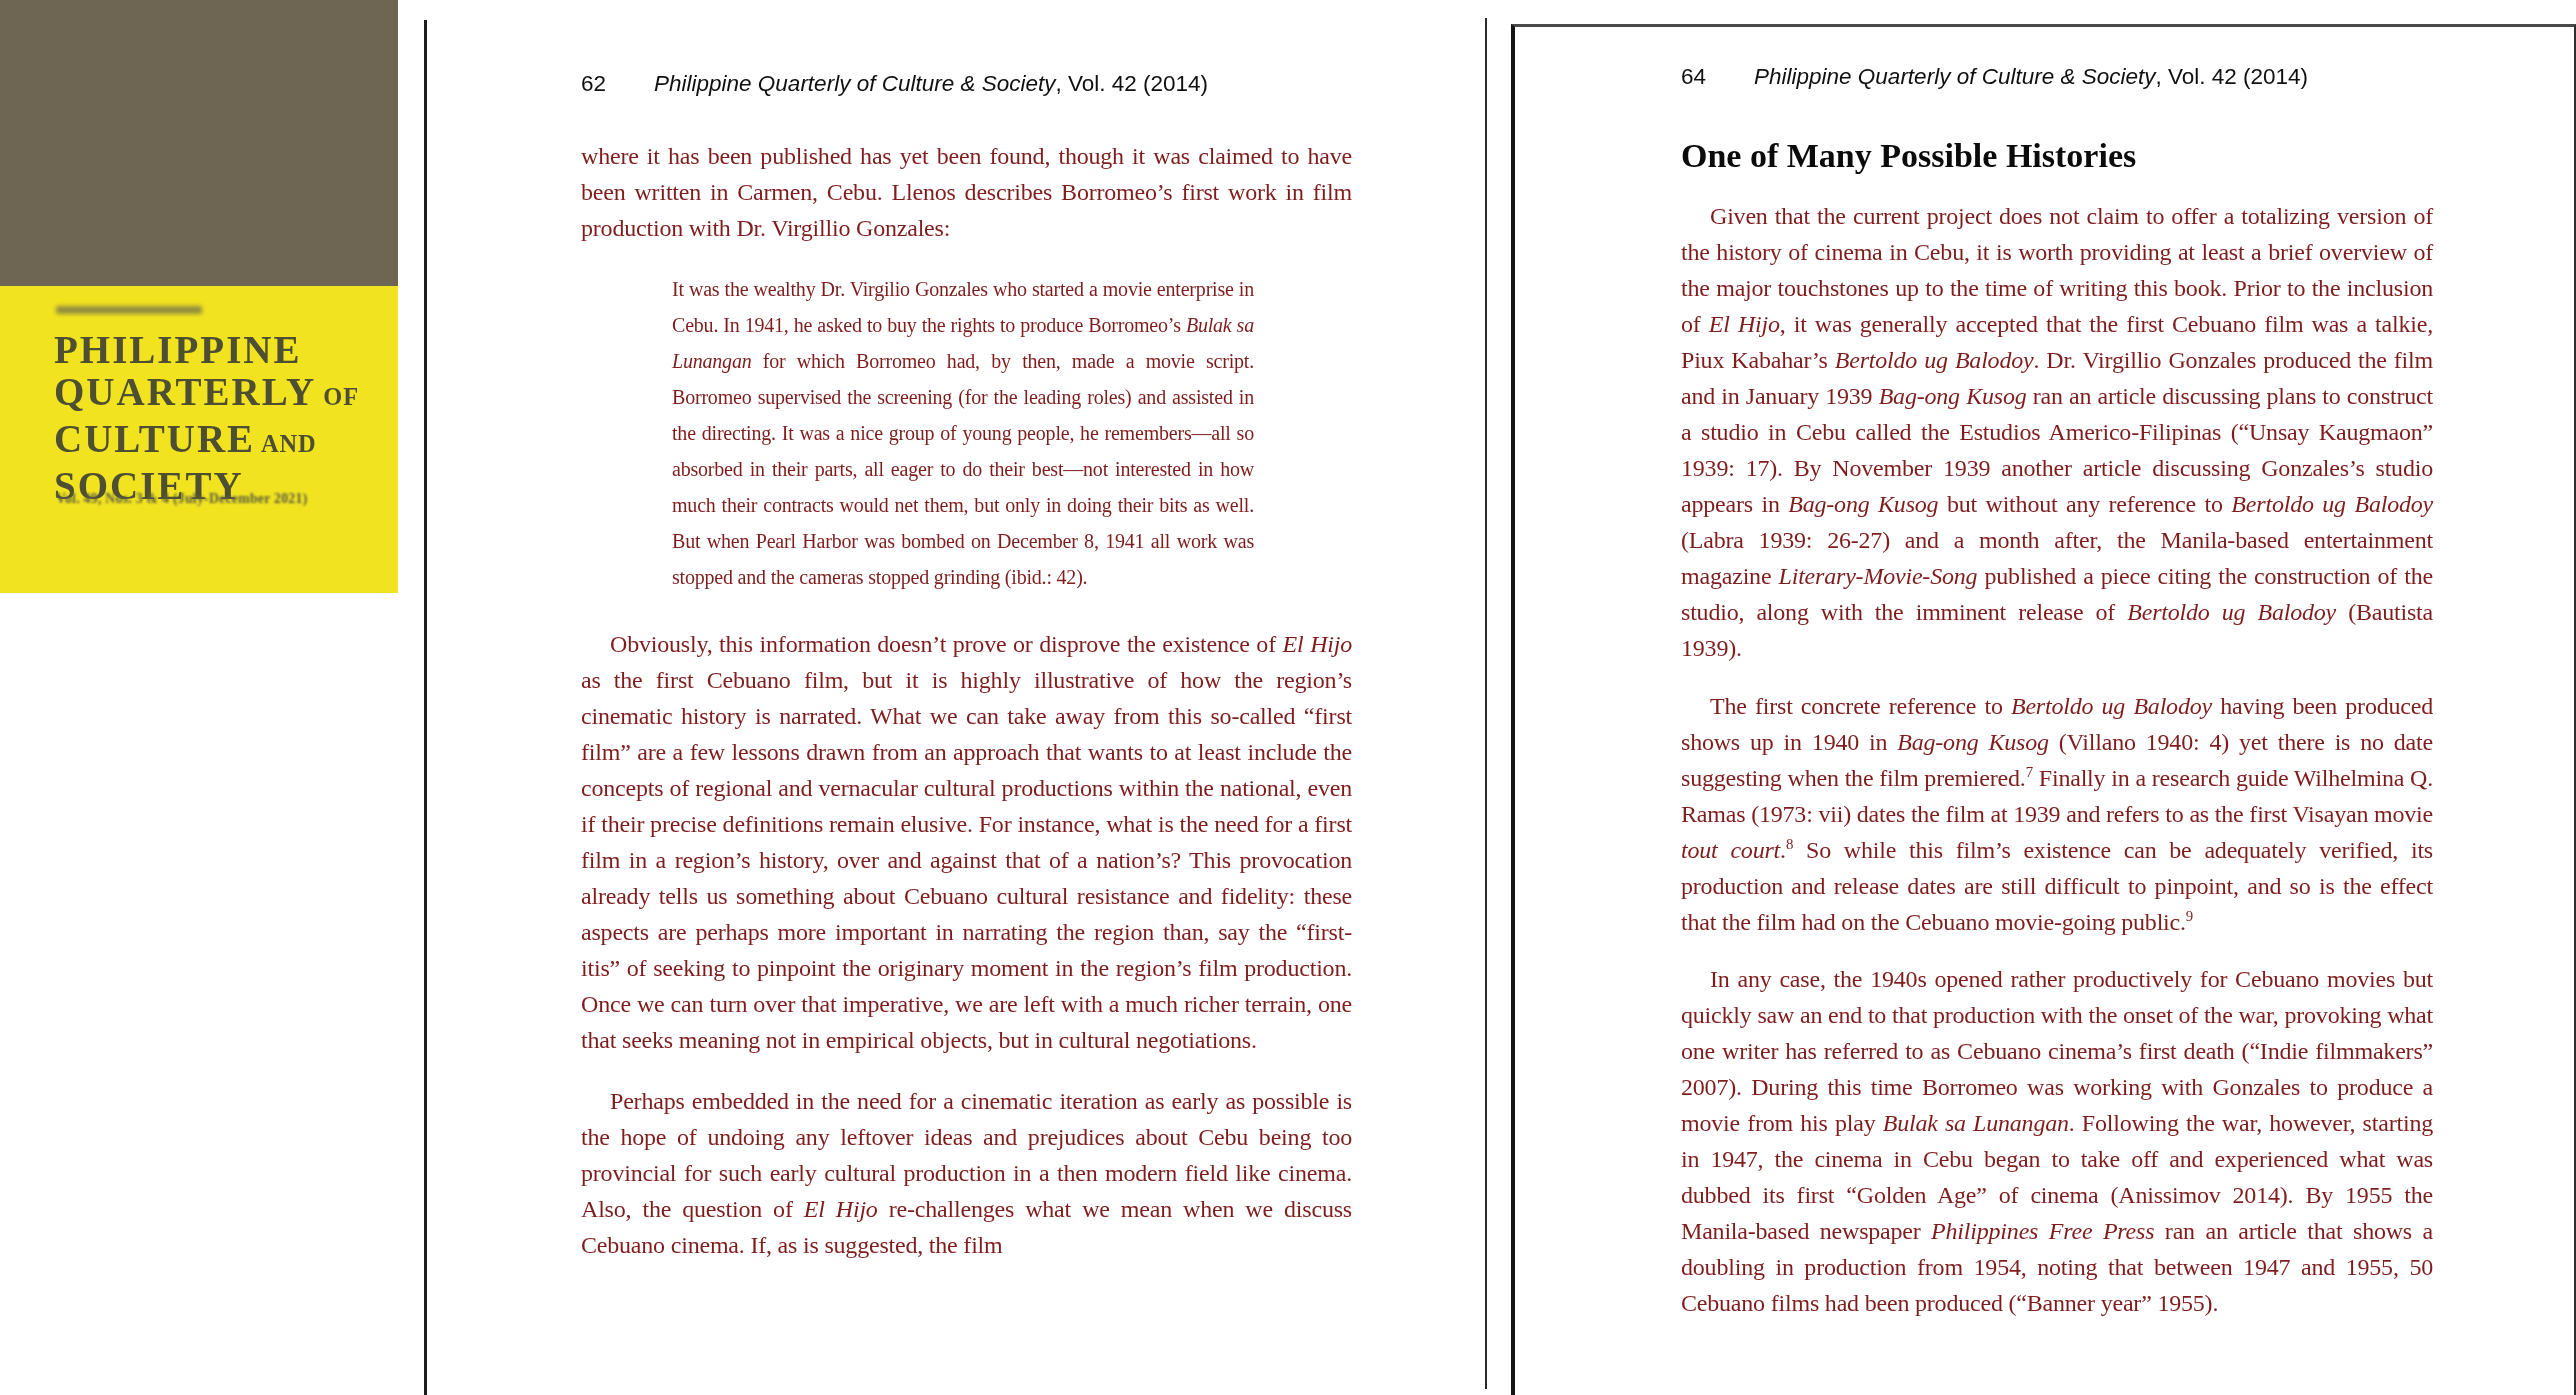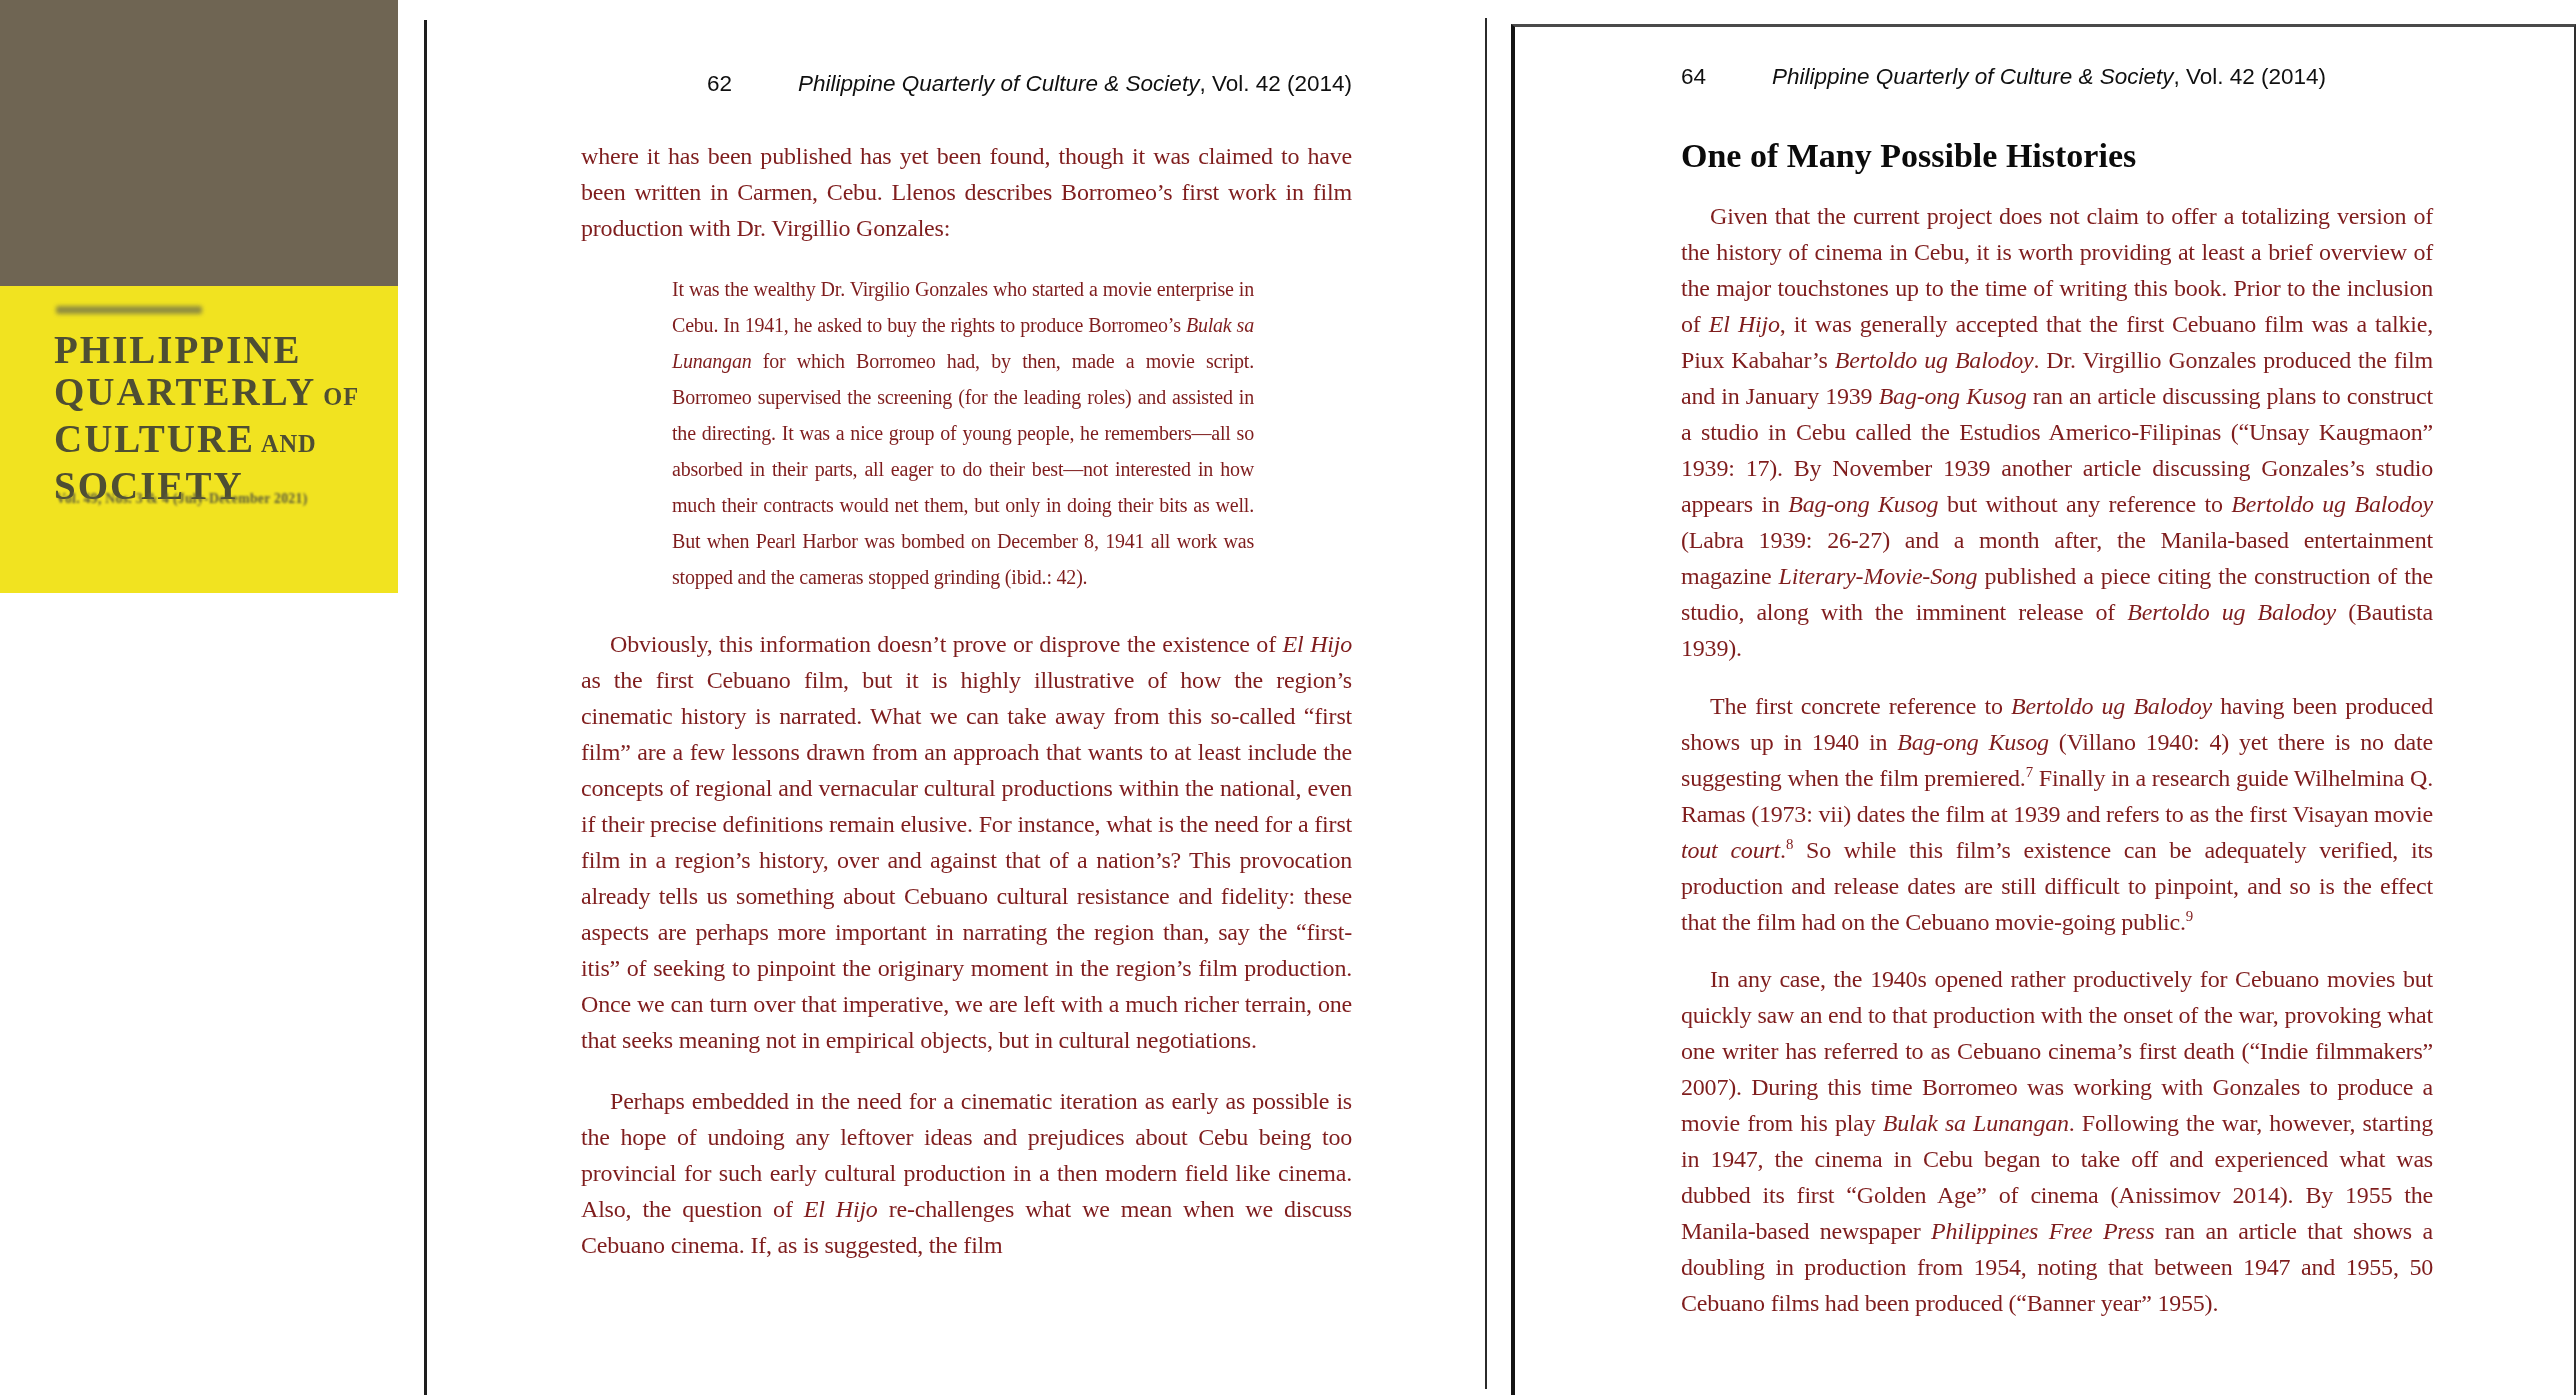--- a/index.html
+++ b/index.html
@@ -44,23 +44,23 @@
                box-sizing:border-box; background:#ffffff;
                border-top:3.9px solid #4a4a4a; border-left:4.9px solid #141414; border-right:2.9px solid #2e2e2e; }
 
   
   .page { position:absolute; top:0; z-index:2; }
   .page.left  { left:581px;  width:771px; }
   .page.right { left:1681px; width:752px; }
 
   .rh { display:flex; align-items:baseline; font-family:"Liberation Sans", sans-serif;
         font-size:22.5px; color:#101010; }
-  .page.left  .rh { margin-top:71px;justify-content:flex-end; }
+  .page.left  .rh { margin-top:71px; }
   .page.right .rh { margin-top:64px;text-align:right; }
-  .rh-main { margin-left:66px; }
+  .rh-main { margin-left:48px; }
   .rh-main .it { font-style:italic; }
 
   p { margin:0; }
   .body { font-size:24px; line-height:36px; text-align:justify; letter-spacing:-0.2px;
           color:#7f1d1d; }
   .it  { font-style:italic; }
   .sup { font-size:0.62em; vertical-align:super; line-height:0; }
 
   .page.left .p1 { margin-top:41px; }
   .quote { font-size:20px; margin:25px 98px 0 91px; }

